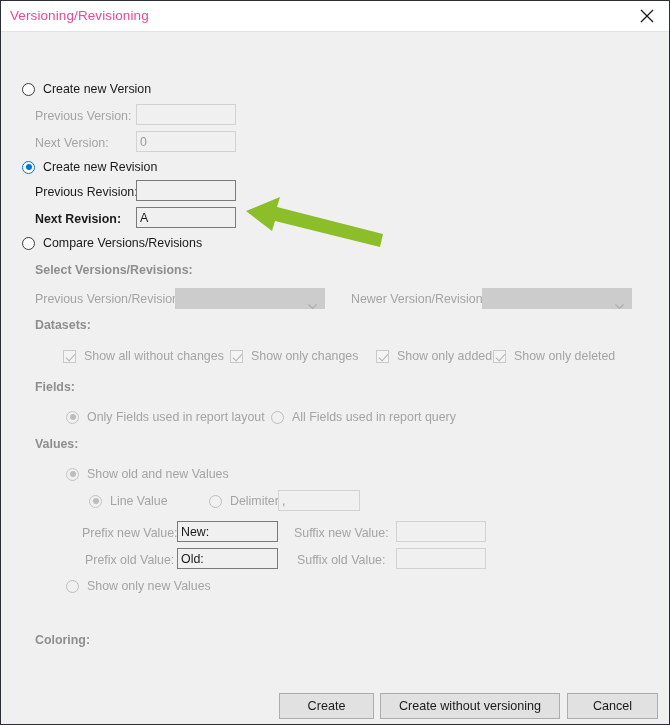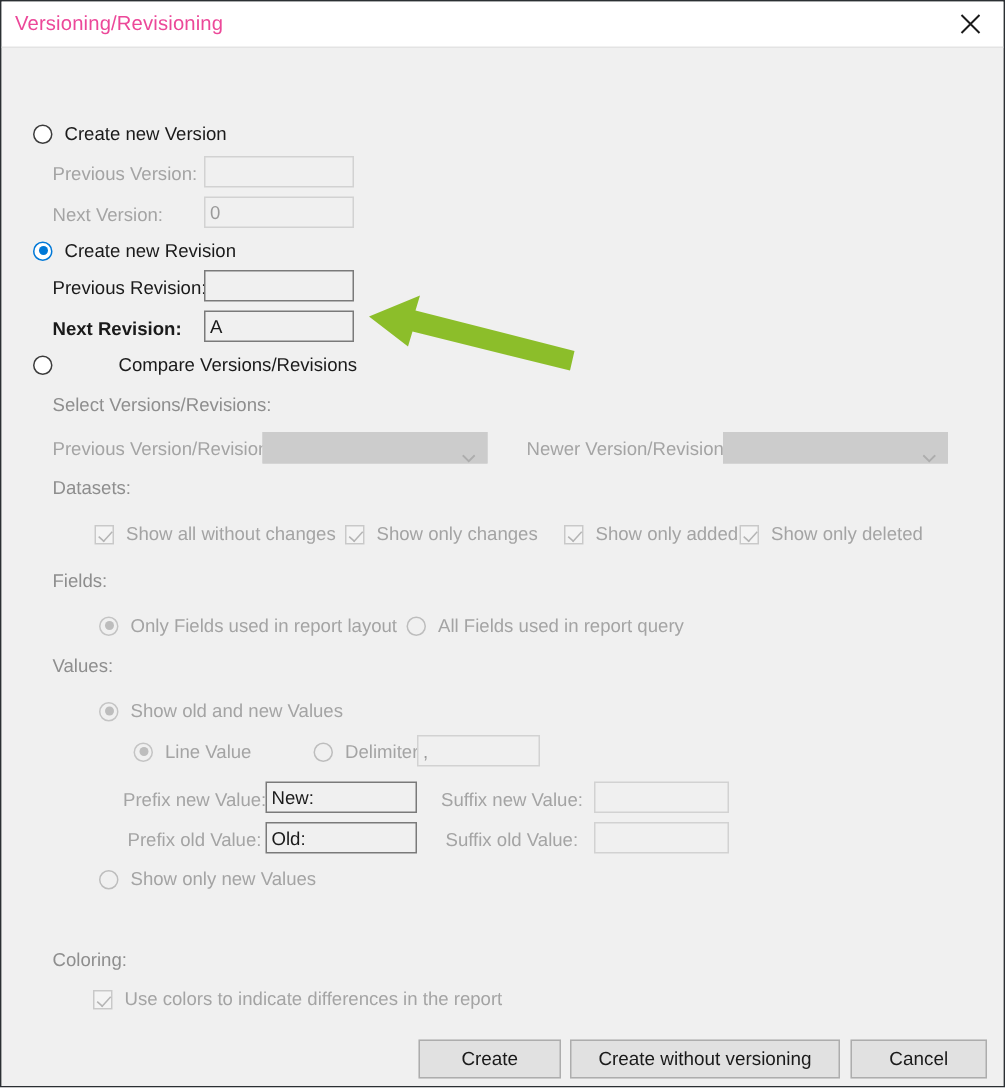--- a/index.html
+++ b/index.html
@@ -59,21 +59,21 @@
     position: relative;
     height: 692px;
     background: #f0f0f0;
   }
 
   .row { position: absolute; white-space: nowrap; }
 
   
   .lbl           { font-size: 12.4px; color: #1a1a1a; }
   .lbl-dis       { font-size: 12.4px; color: #a4a4a4; }
-  .grp           { font-size: 12.4px; color: #8e8e8e; font-weight: normal; text-align: right; }
+  .grp           { font-size: 12.4px; color: #8e8e8e; font-weight: bold; text-align: right; }
 
   
   .radio-wrap { display: inline-flex; align-items: center; }
   .radio {
     width: 13px; height: 13px;
     border-radius: 50%;
     box-sizing: border-box;
     flex: 0 0 auto;
     position: relative;
     background: #ffffff;
@@ -220,21 +220,21 @@
       <span class="radio on"></span>
       <span class="lbl">Create new Revision</span>
     </div>
 
     <div class="row lbl" style="left:34px; top:153px;">Previous Revision:</div>
     <input class="tf enabled" style="position: absolute; left: 135px; top: 148px; width: 100px;" value="">
 
     <div class="row lbl" style="left:34px; top:180px;font-weight:bold;">Next Revision:</div>
     <input class="tf enabled" style="position: absolute; left: 135px; top: 175px; width: 100px;" value="A">
 
-    <div class="row radio-wrap" style="left:13px; top:204px;gap:36px;">
+    <div class="row radio-wrap" style="left:13px; top:204px;">
       <span class="radio off"></span>
       <span class="lbl">Compare Versions/Revisions</span>
     </div>
 
     <div class="row grp" style="left:34px; top:231px;">Select Versions/Revisions:</div>
 
     <div class="row lbl-dis" style="left:34px; top:260px;">Previous Version/Revision:</div>
     <div class="combo" style="position:absolute; left:174px; top:256px; width:150px;">
       <span class="chev">
         <svg width="9" height="6" viewBox="0 0 9 6">
@@ -311,24 +311,20 @@
     <div class="row lbl-dis" style="left:296px; top:521px;">Suffix old Value:</div>
     <input class="tf disabled" style="position: absolute; left: 395px; top: 516px; width: 90px;" disabled="" value="">
 
     <div class="row radio-wrap" style="left:57px; top:547px;">
       <span class="radio off-dis"></span>
       <span class="lbl-dis">Show only new Values</span>
     </div>
 
     <div class="row grp" style="left:34px; top:601px;">Coloring:</div>
 
-    <div class="row cb-wrap" style="left:53px; top:627px;">
-      <span class="cb checked"></span>
-      <span class="lbl-dis">Use colors to indicate differences in the report</span>
-    </div>
 
     <button class="btn" style="left:278px; top:661px; width:95px;">Create</button>
     <button class="btn" style="left:379px; top:661px; width:180px;">Create without versioning</button>
     <button class="btn" style="left:566px; top:661px; width:91px;">Cancel</button>
 
     <div class="arrow">
       <svg width="140" height="56" viewBox="0 0 140 56">
         <polygon points="0,17 34,3 31,13 137,40 134,53 29,27 26,37" fill="#8cbe2a"></polygon>
       </svg>
     </div>

